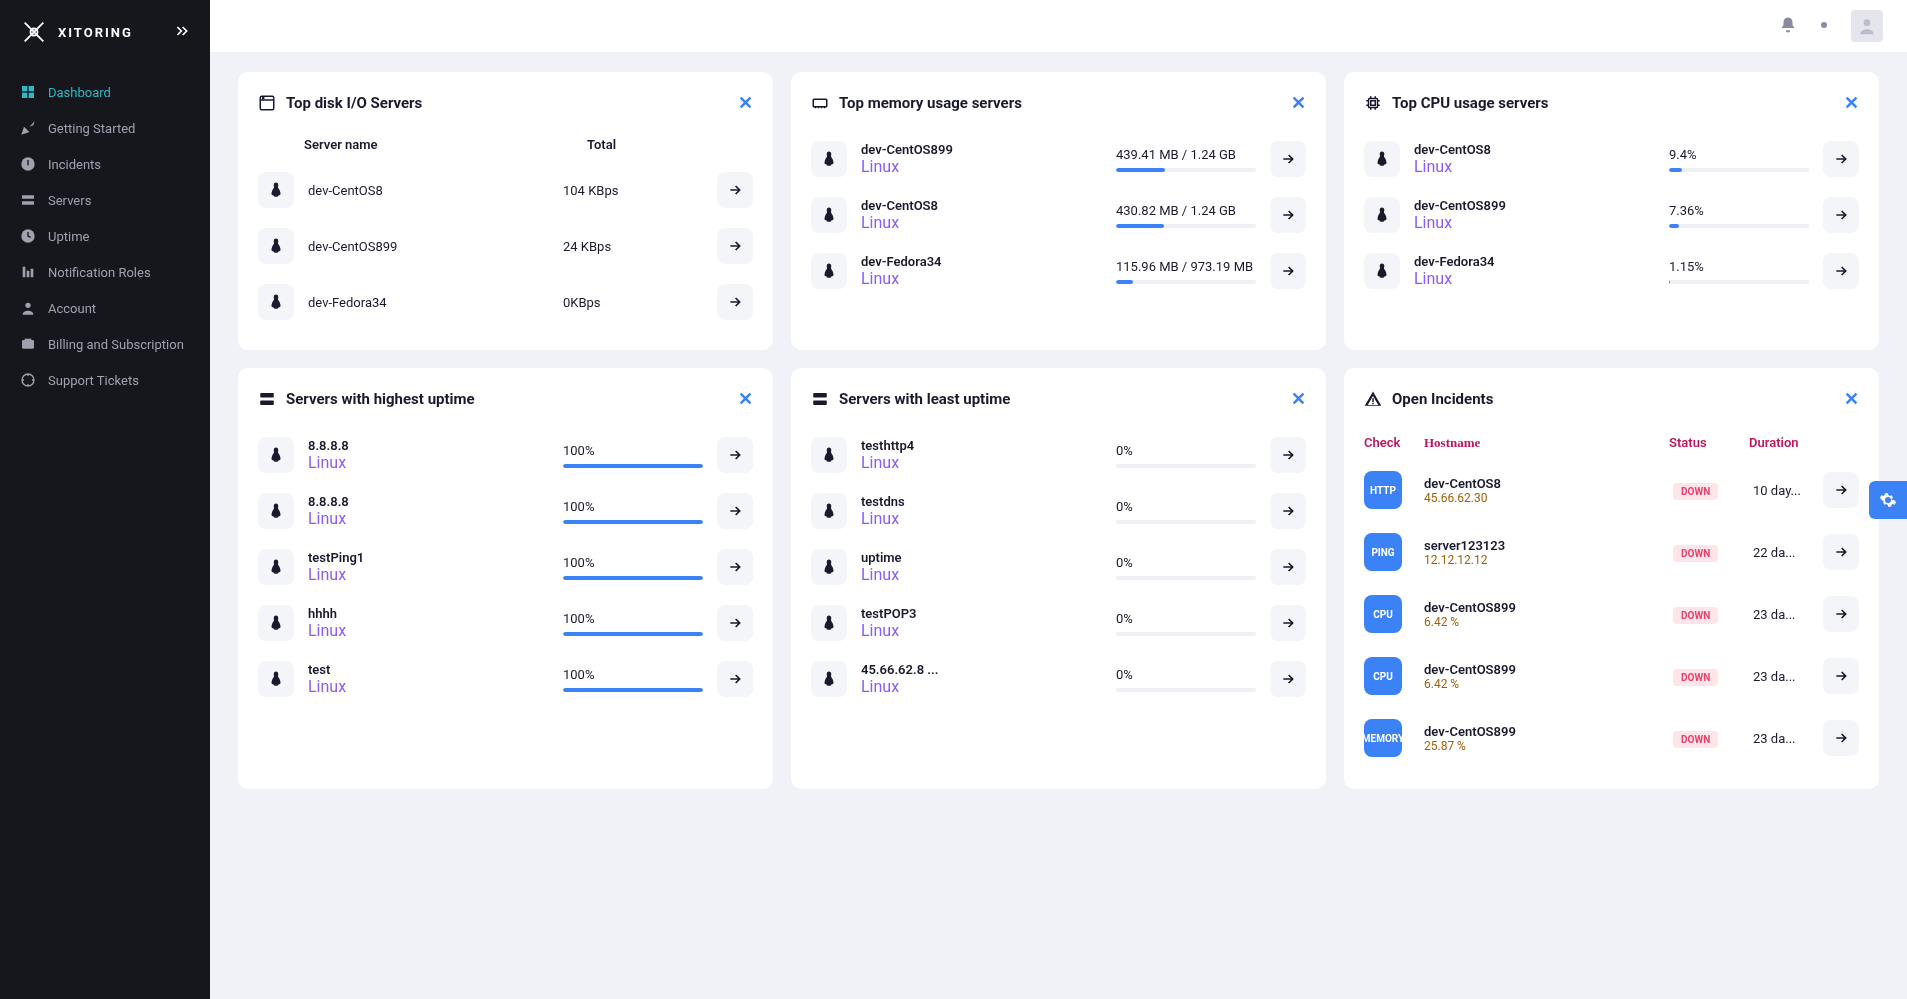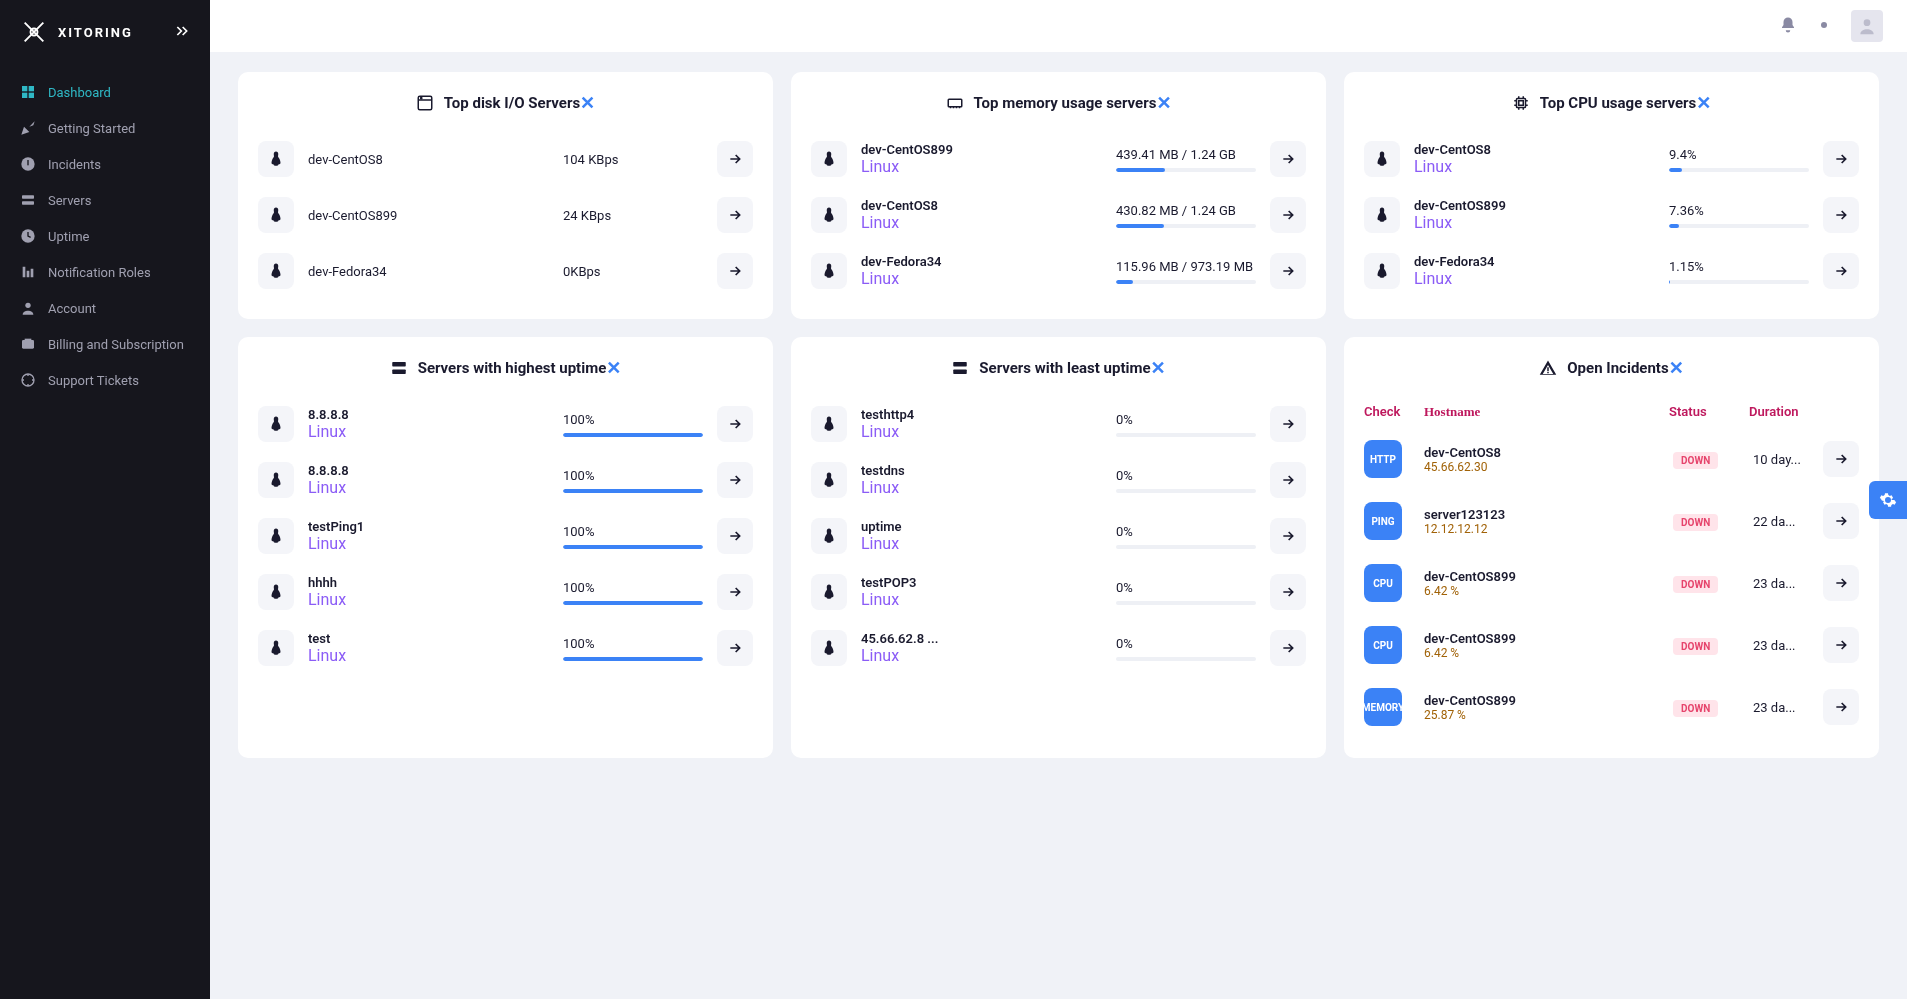--- a/index.html
+++ b/index.html
@@ -25,21 +25,21 @@
 .avatar { width: 32px; height: 32px; background: #e5e5ee; border-radius: 4px; display: flex; align-items: center; justify-content: center; color: #bcbccc; }
 
 .subbar { background: #fff; border-top: 1px solid #eef0f5; padding: 14px 28px; display: flex; align-items: center; justify-content: space-between; }
 .breadcrumb { font-size: 13px; color: #8a8aa3; }
 .breadcrumb .current { color: #1a1a2e; font-weight: 600; }
 .help-btn { background: #f0f2f7; border: none; padding: 8px 14px; border-radius: 6px; display: flex; align-items: center; gap: 6px; font-size: 13px; font-weight: 600; cursor: pointer; color: #1a1a2e; }
 
 .content { padding: 20px 28px; }
 .grid { display: grid; grid-template-columns: repeat(3, 1fr); gap: 18px; }
 .card { background: #fff; border-radius: 10px; padding: 20px; }
-.card-header { display: flex; align-items: center; justify-content: center; margin-bottom: 18px; }
+.card-header { display: flex; align-items: center; justify-content: space-between; margin-bottom: 18px; }
 .card-title { display: flex; align-items: center; gap: 10px; font-weight: 700; font-size: 15px; color: #1a1a2e; }
 .card-title svg { width: 18px; height: 18px; }
 .close-x { color: #3b82f6; font-weight: 700; font-size: 18px; cursor: pointer; }
 
 .list-header { display: flex; padding: 6px 0 10px 0; font-weight: 600; font-size: 13px; color: #1a1a2e; }
 .list-header .col-icon { width: 46px; }
 .list-header .col-name { flex: 1; }
 .list-header .col-val { width: 120px; }
 .list-header .col-act { width: 46px; }
 
@@ -204,20 +204,26 @@
             <div class="card-title">
               <svg viewBox="0 0 24 24" fill="none" stroke="#1a1a2e" stroke-width="2">
                   <rect x="3" y="3" width="18" height="18" rx="2"></rect>
                   <path d="M3 8h18"></path>
                   <circle cx="7" cy="5.5" r="0.8" fill="#1a1a2e"></circle>
                 </svg>
               <span>Top disk I/O Servers</span>
             </div>
             <span class="close-x">✕</span>
           </div>
+          <div class="list-header">
+            <div class="col-icon"></div>
+            <div class="col-name">Server name</div>
+            <div class="col-val">Total</div>
+            <div class="col-act"></div>
+          </div>
           <div id="disk-rows">
               <div class="row">
                 <div class="os-icon">
                   <svg width="18" height="18" viewBox="0 0 24 24" fill="#1a1a2e">
                     <path d="M12 2c-2 0-3 1.5-3 3.5 0 1 .3 2 .3 2.8 0 1.2-1.3 2.2-2 3.7-.8 1.7-1.3 3.5-1.3 5 0 1 .5 2 1.5 2h1c.3 1 1 2 2 2h3c1 0 1.7-1 2-2h1c1 0 1.5-1 1.5-2 0-1.5-.5-3.3-1.3-5-.7-1.5-2-2.5-2-3.7 0-.8.3-1.8.3-2.8 0-2-1-3.5-3-3.5z"></path>
                   </svg>
                 </div>
                 <div class="row-val-single">dev-CentOS8</div>
                 <div class="row-val">104 KBps</div>
                 <div class="row-act">

